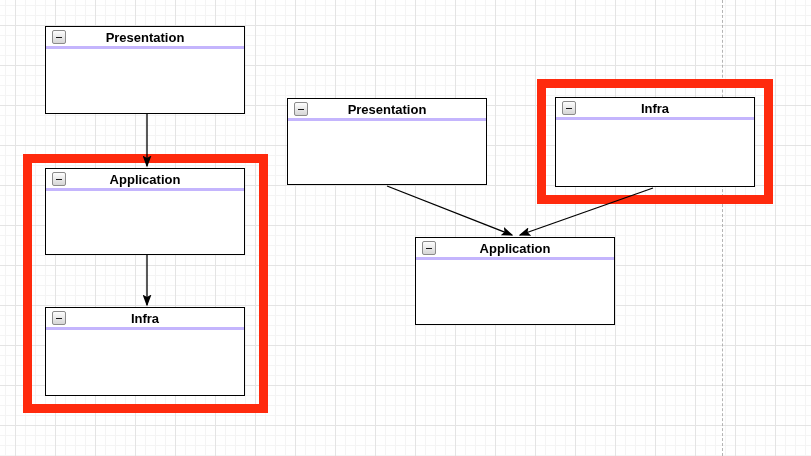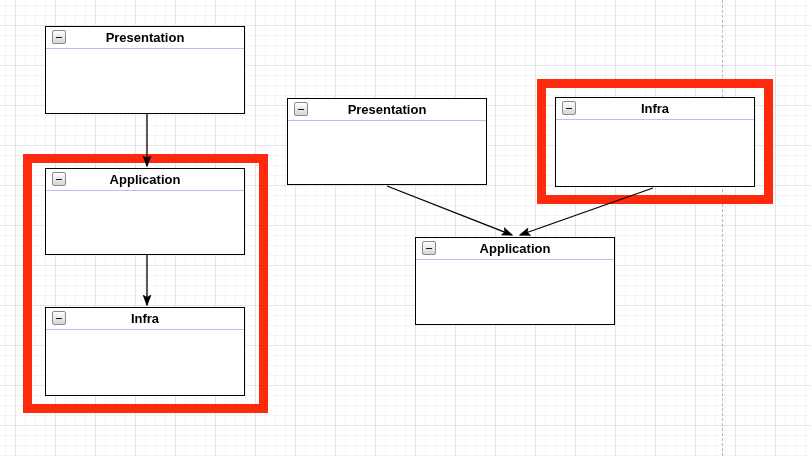--- a/index.html
+++ b/index.html
@@ -40,21 +40,21 @@
   .pkg-node {
     position: absolute;
     box-sizing: border-box;
     background: #ffffff;
     border: 1px solid #000000;
     z-index: 3;
   }
   .pkg-titlebar {
     position: relative;
     height: 22px;
-    border-bottom: 1px solid #c4b5fd;
+    border-bottom: 3px solid #c4b5fd;
     box-sizing: border-box;
   }
   .pkg-title {
     display: block;
     width: 100%;
     line-height: 21px;
     text-align: center;
     font-size: 13px;
     font-weight: bold;
     color: #000000;

